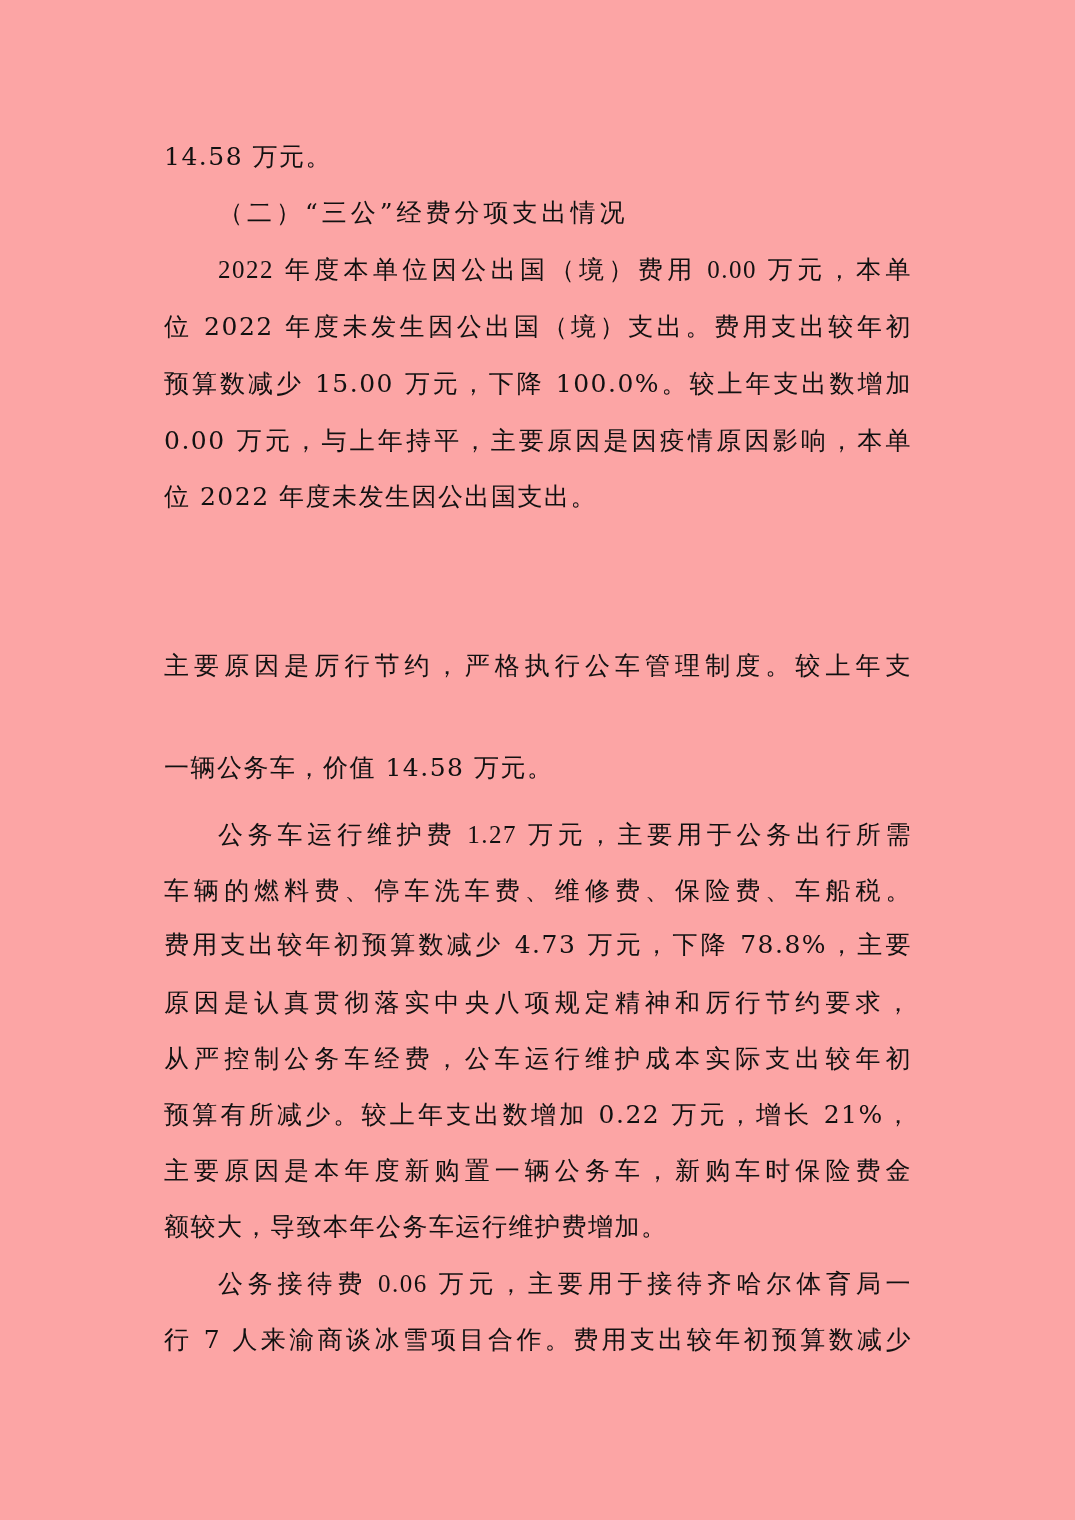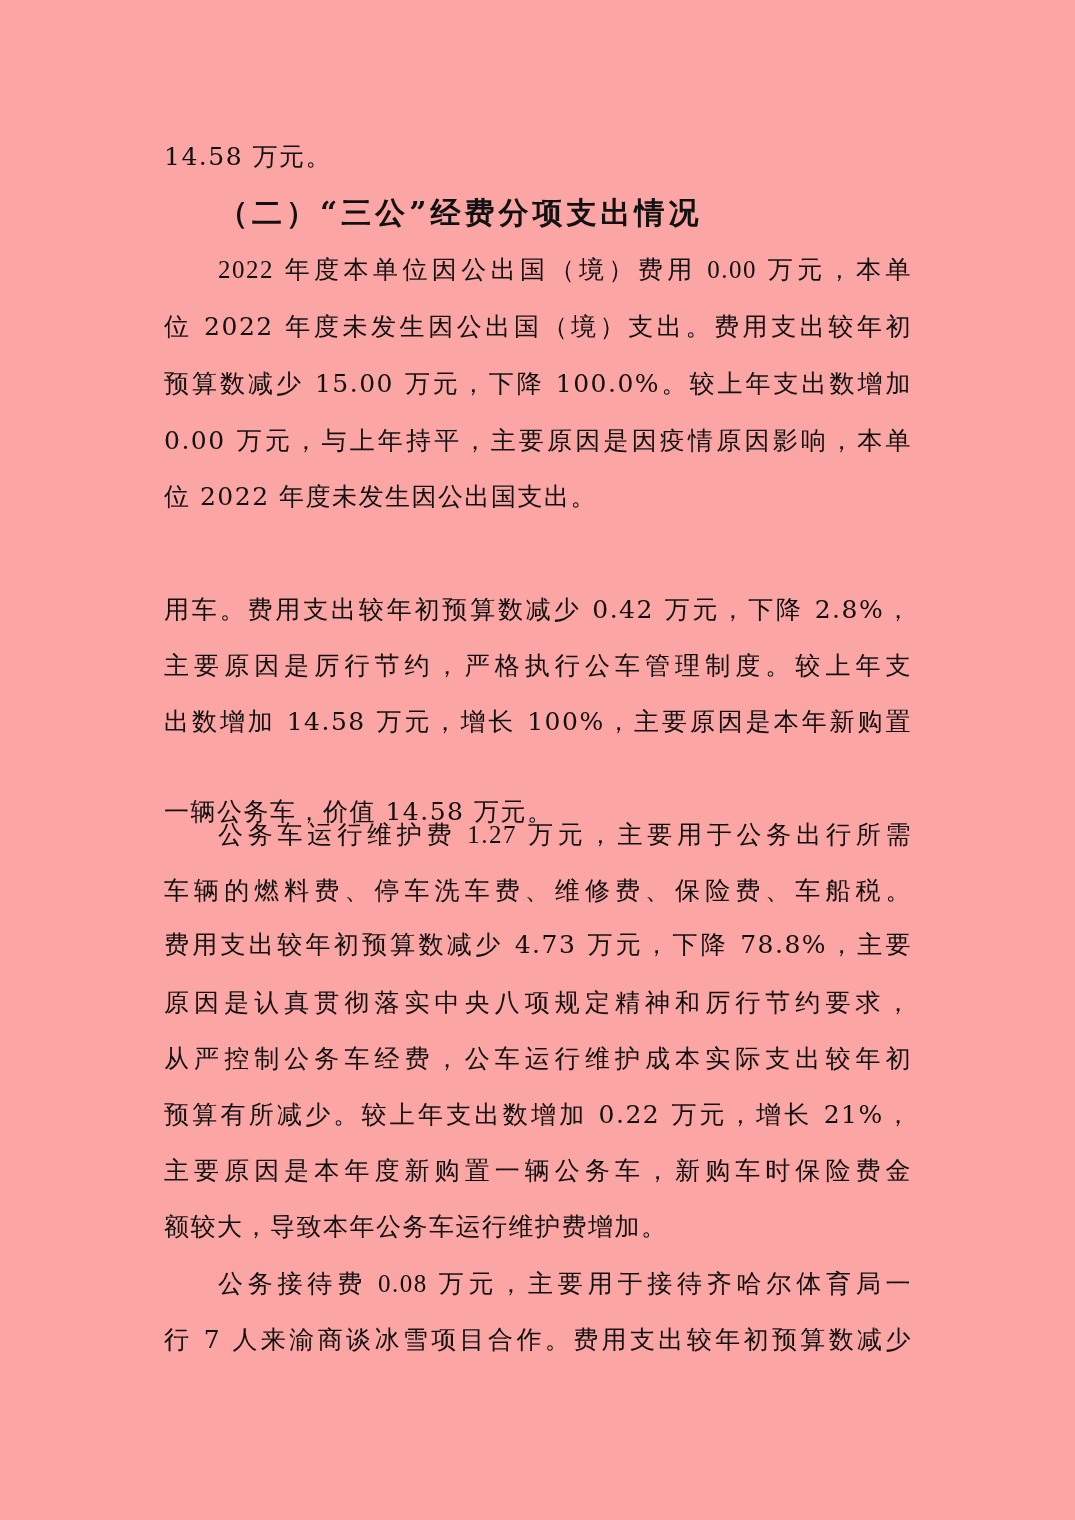--- a/index.html
+++ b/index.html
@@ -41,51 +41,49 @@
     }
     .line.indent {
       left: 218px;
       width: 694px;
       font-family: Liberation Serif, serif;
     }
     .heading {
       position: absolute;
       left: 218px;
       height: 40px;
-      font-size: 30px;
+      font-size: 25px;
       line-height: 40px;
       white-space: nowrap;
       letter-spacing: 4px;
-      font-weight: bold;
+      font-weight: normal;
       font-family: "DejaVu Serif", "Liberation Serif", serif;
     }
   </style>
 </head>
 <body>
 
 <div class="page">
   <div class="line last" style="top:137px">14.58 万元。</div>
 
   <div class="heading" style="top:193px">（二）“三公”经费分项支出情况</div>
 
   <div class="line indent" style="top:250px">2022 年度本单位因公出国（境）费用 0.00 万元，本单</div>
   <div class="line" style="top:307px">位 2022 年度未发生因公出国（境）支出。费用支出较年初</div>
   <div class="line" style="top:364px">预算数减少 15.00 万元，下降 100.0%。较上年支出数增加</div>
   <div class="line" style="top:421px">0.00 万元，与上年持平，主要原因是因疫情原因影响，本单</div>
   <div class="line last" style="top:477px">位 2022 年度未发生因公出国支出。</div>
 
-  <div class="line" style="top:590px">用车。费用支出较年初预算数减少 0.42 万元，下降 2.8%，</div>
   <div class="line" style="top:646px">主要原因是厉行节约，严格执行公车管理制度。较上年支</div>
-  <div class="line" style="top:702px">出数增加 14.58 万元，增长 100%，主要原因是本年新购置</div>
-  <div class="line last" style="top:792px">一辆公务车，价值 14.58 万元。</div>
+  <div class="line last" style="top:748px">一辆公务车，价值 14.58 万元。</div>
 
   <div class="line indent" style="top:815px">公务车运行维护费 1.27 万元，主要用于公务出行所需</div>
   <div class="line" style="top:871px">车辆的燃料费、停车洗车费、维修费、保险费、车船税。</div>
   <div class="line" style="top:925px">费用支出较年初预算数减少 4.73 万元，下降 78.8%，主要</div>
   <div class="line" style="top:1039px">从严控制公务车经费，公车运行维护成本实际支出较年初</div>
   <div class="line" style="top:983px">原因是认真贯彻落实中央八项规定精神和厉行节约要求，</div>
   <div class="line" style="top:1095px">预算有所减少。较上年支出数增加 0.22 万元，增长 21%，</div>
   <div class="line last" style="top:1207px">额较大，导致本年公务车运行维护费增加。</div>
   <div class="line" style="top:1151px">主要原因是本年度新购置一辆公务车，新购车时保险费金</div>
 
-  <div class="line indent" style="top:1264px">公务接待费 0.08 万元，主要用于接待齐哈尔体育局一</div>
+  <div class="line indent" style="top:1264px">公务接待费 0.06 万元，主要用于接待齐哈尔体育局一</div>
   <div class="line" style="top:1320px">行 7 人来渝商谈冰雪项目合作。费用支出较年初预算数减少</div>
 </div>
 
 </body></html>

